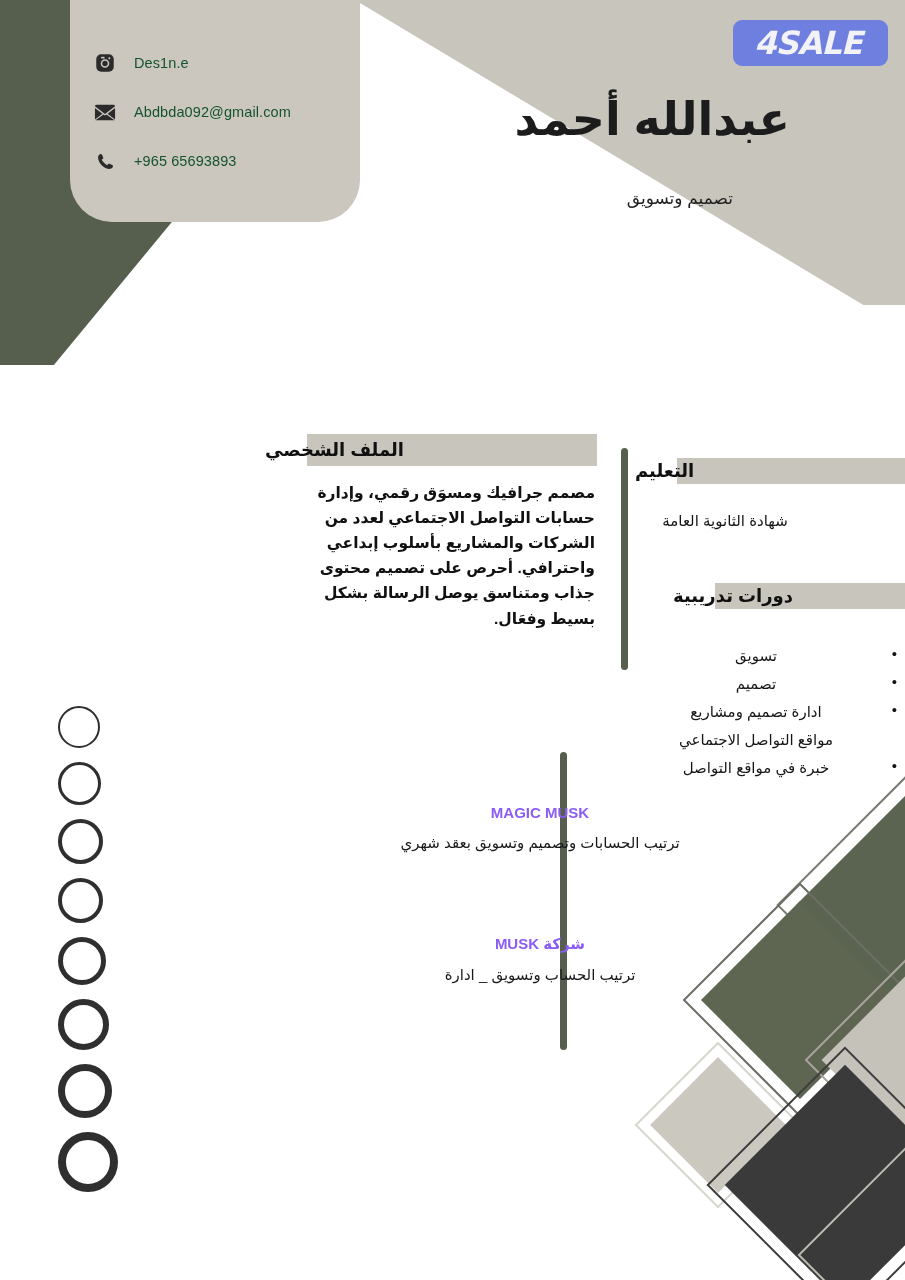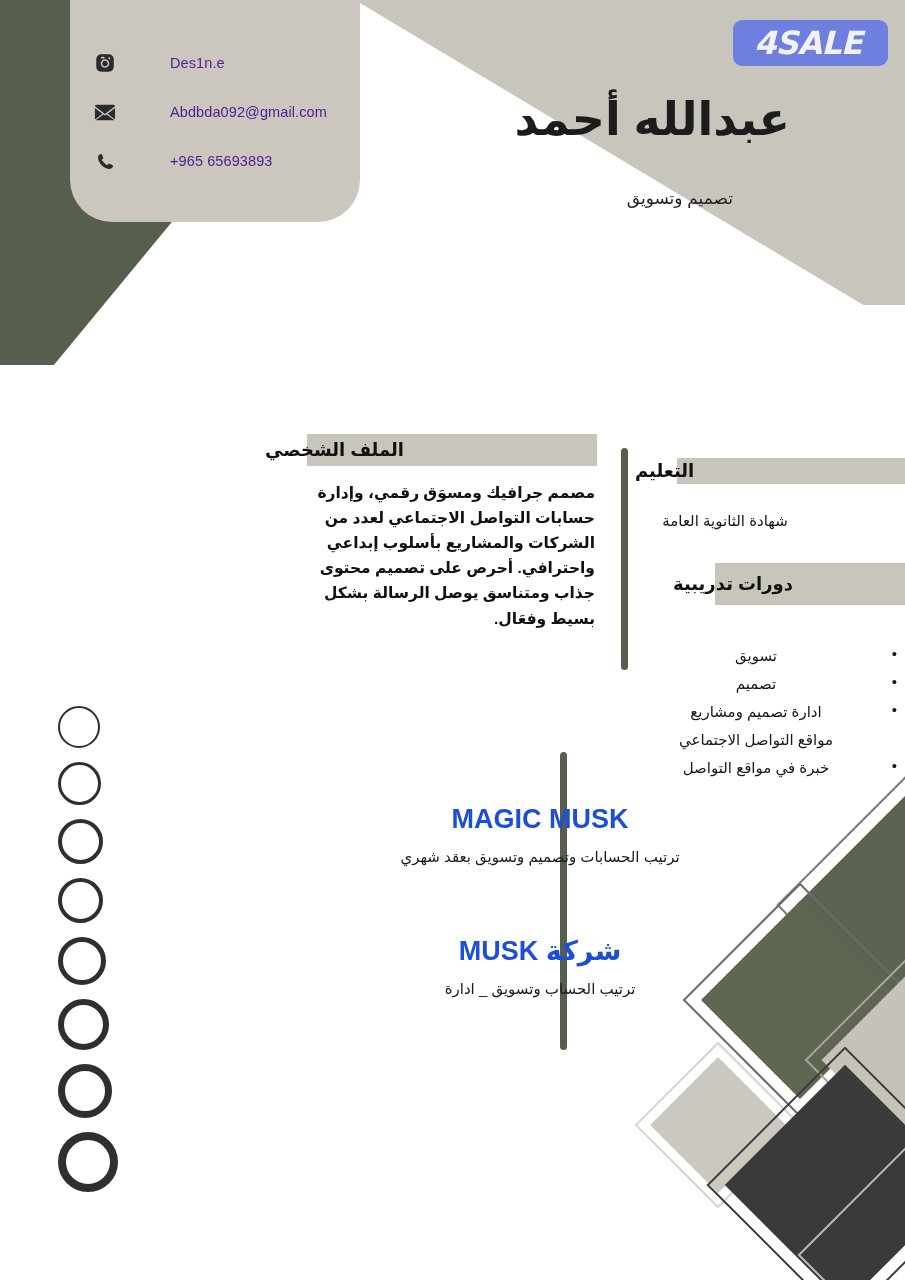--- a/index.html
+++ b/index.html
@@ -37,22 +37,22 @@
   .contact-row{
     display:flex;align-items:center;gap:18px;
   }
   .contact-row .ic{
     width:22px;height:22px;
     display:flex;align-items:center;justify-content:center;
     flex:0 0 22px;
   }
   .contact-row .ic svg{display:block;}
   .contact-row .tx{
-    font-size:14.5px;color:#4c1d95;
-    letter-spacing:.1px;white-space:nowrap;margin-left:36px;
+    font-size:14.5px;color:#14532d;
+    letter-spacing:.1px;white-space:nowrap;
   }
 
   
   #sale-badge{
     position:absolute;right:17px;top:20px;
     width:155px;height:46px;
     background:#6e7fe0;
     border-radius:9px;
     display:flex;align-items:center;justify-content:center;
     z-index:9;
@@ -152,21 +152,21 @@
   }
 
   
   .job{
     position:absolute;
     direction:rtl;text-align:center;
     width:330px;right:200px;
     z-index:5;
   }
   .job .co{
-    font-size:27px;font-weight:bold;color:#1d4ed8;
+    font-size:15px;font-weight:bold;color:#8b5cf6;
     white-space:nowrap;
   }
   .job .ro{
     margin-top:13px;
     font-size:15px;color:#191919;
     white-space:nowrap;
   }
 
   
   #circles{
@@ -279,21 +279,21 @@
     <span>الملف الشخصي</span>
   </div>
   <div class="vbar" style="left:621px;top:448px;height:222px;"></div>
   <div id="profile-text">مصمم جرافيك ومسوَق رقمي، وإدارة حسابات التواصل الاجتماعي لعدد من الشركات والمشاريع بأسلوب إبداعي واحترافي. أحرص على تصميم محتوى جذاب ومتناسق يوصل الرسالة بشكل بسيط وفعَال.</div>
 
   <div class="sec-head" style="right:0px;top:458px;width:228px;height:26px;">
     <span>التعليم</span>
   </div>
   <div id="edu-text">شهادة الثانوية العامة</div>
 
-  <div class="sec-head" style="right:0px;top:563px;width:190px;height:42px;">
+  <div class="sec-head" style="right:0px;top:583px;width:190px;height:26px;">
     <span>دورات تدريبية</span>
   </div>
   <ul id="courses-list">
     <li class="bulleted">تسويق</li>
     <li class="bulleted">تصميم</li>
     <li class="bulleted">ادارة تصميم ومشاريع</li>
     <li>مواقع التواصل الاجتماعي</li>
     <li class="bulleted">خبرة في مواقع التواصل</li>
   </ul>
 

